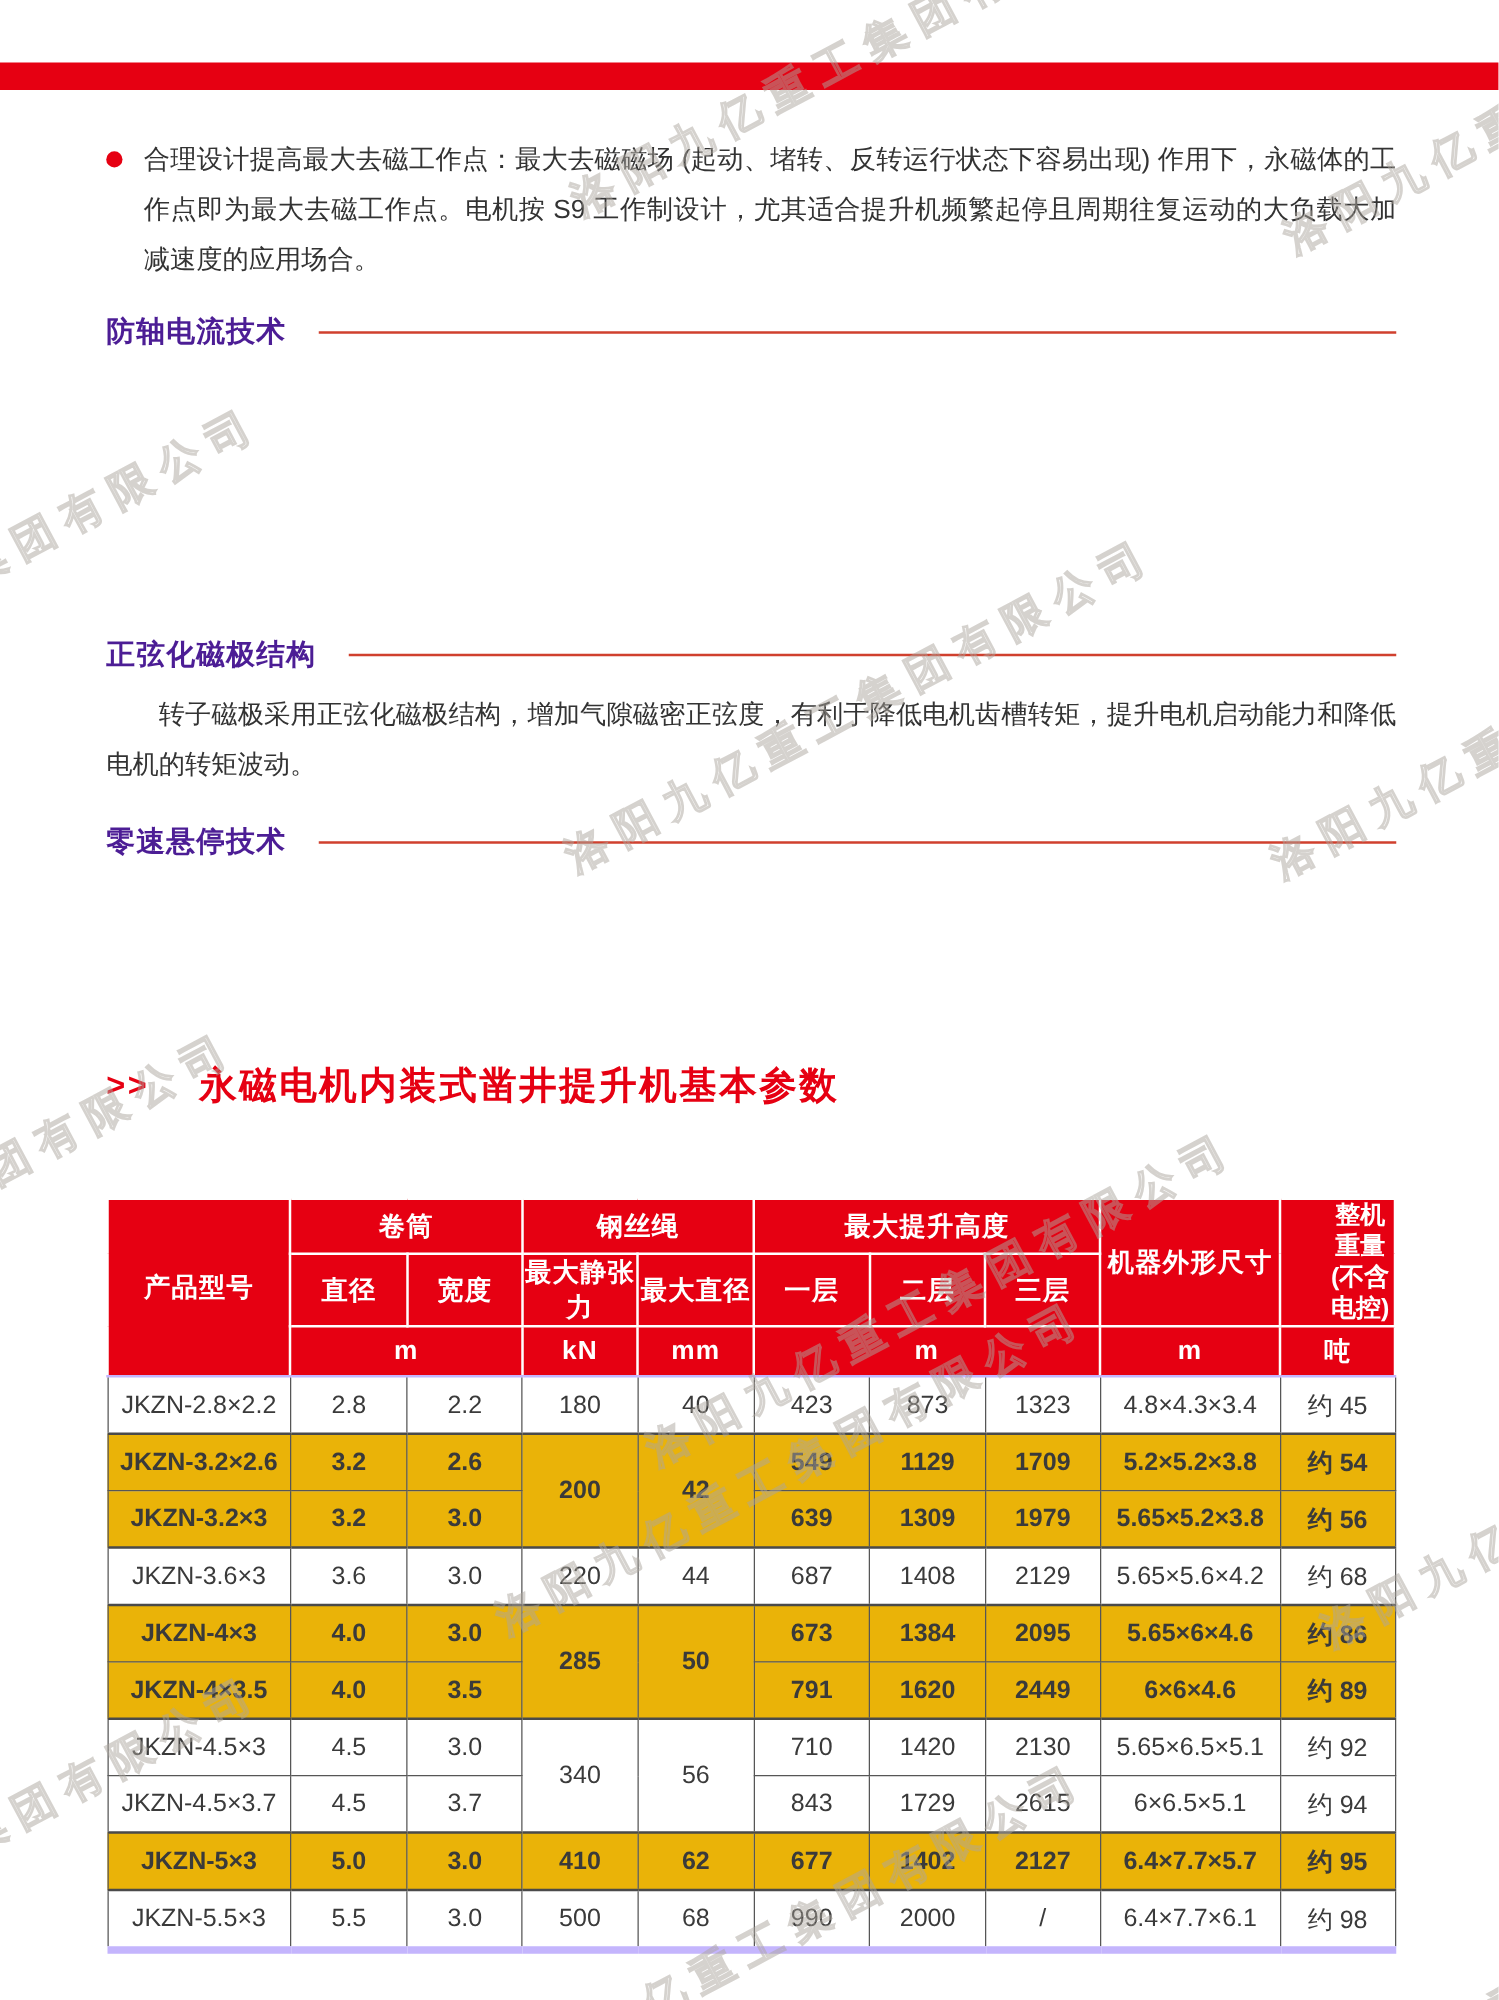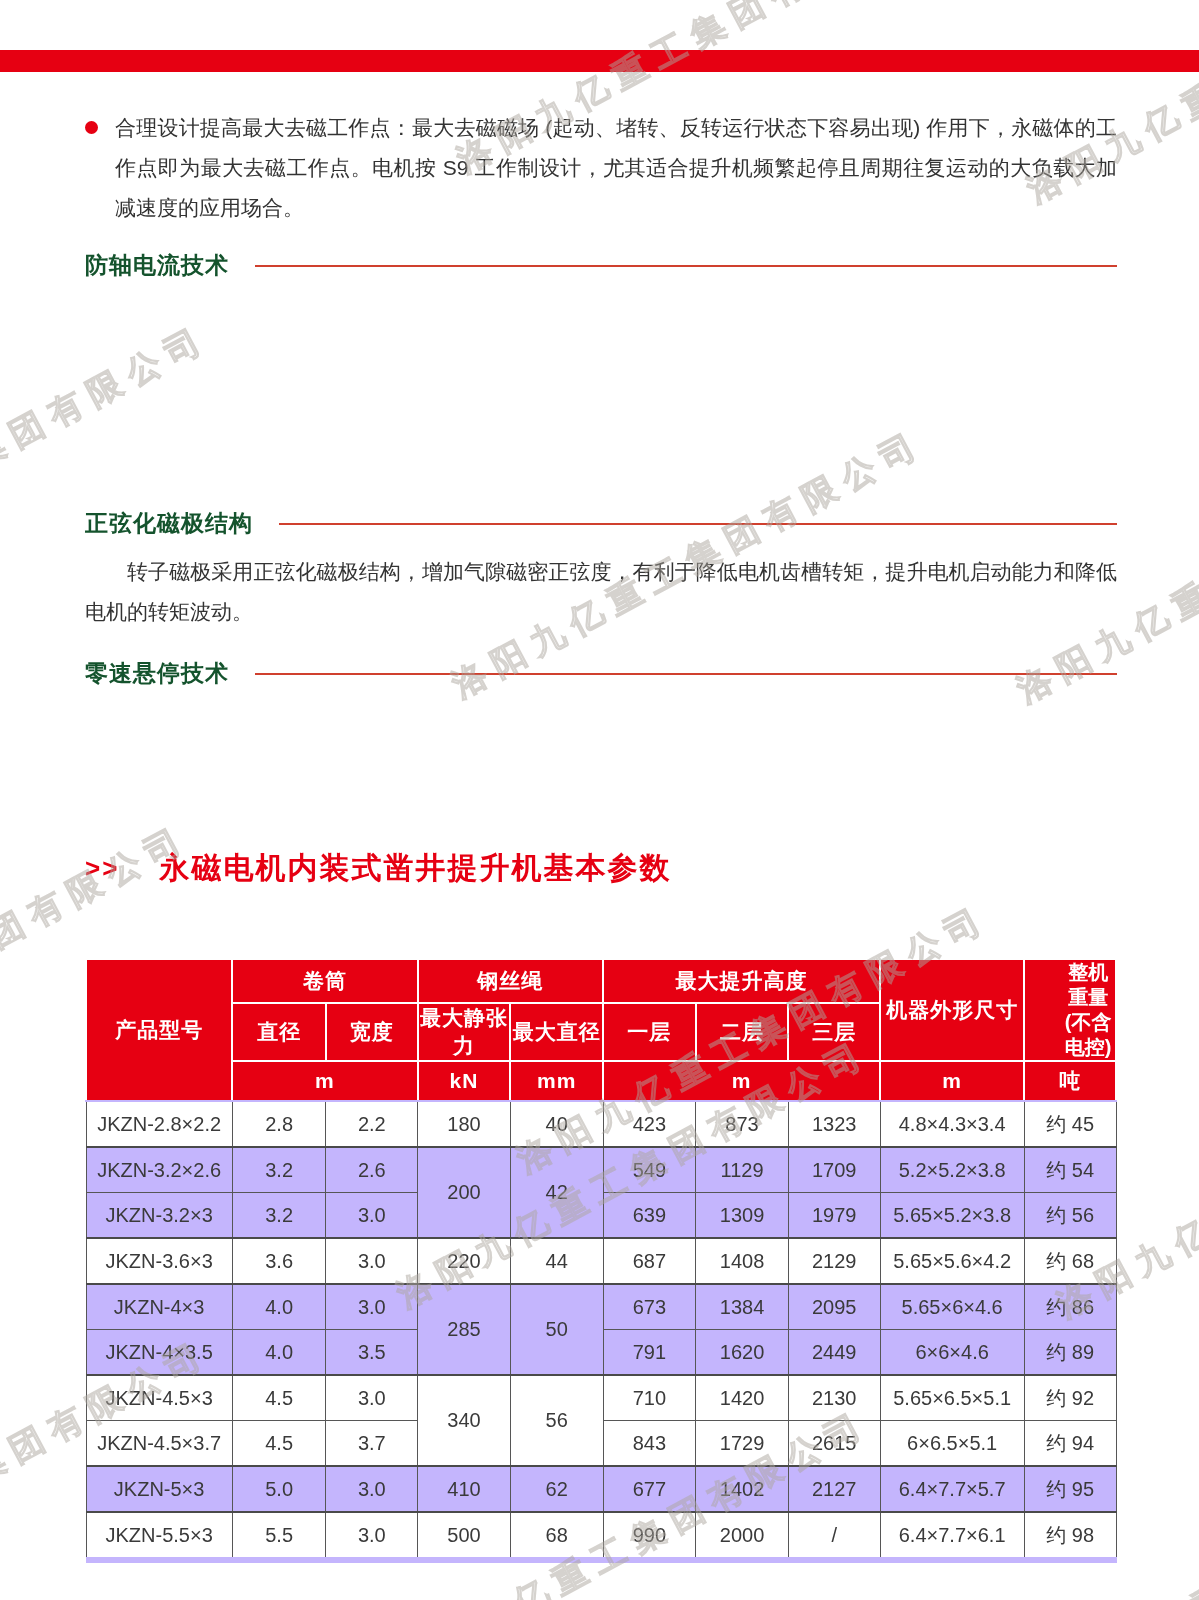--- a/index.html
+++ b/index.html
@@ -17,21 +17,21 @@
   
   .red-bar{position:absolute;left:0;top:50px;width:100%;height:22px;background:#e60012;z-index:1;}
 
   
   .intro{position:absolute;left:85px;top:108px;width:1032px;display:flex;gap:17px;z-index:1;}
   .bullet-dot{flex:0 0 13px;width:13px;height:13px;border-radius:50%;background:#e60012;margin-top:13px;}
   .body-text{font-size:21px;line-height:40px;color:#333;text-align:justify;}
 
   
   .section-heading{position:absolute;left:85px;width:1032px;display:flex;align-items:center;gap:26px;z-index:1;}
-  .section-heading .txt{font-size:23px;font-weight:bold;color:#14532d;letter-spacing:1px;white-space:nowrap;}
+  .section-heading .txt{font-size:23px;font-weight:bold;color:#4c1d95;letter-spacing:1px;white-space:nowrap;}
   .section-heading .line{flex:1;height:2px;background:#d0402e;}
 
   .paras{position:absolute;left:85px;width:1032px;z-index:1;}
   .paras p{margin:0;text-indent:2em;}
 
   .sh1{top:250px;} .pb1{top:306px;}
   .sh2{top:508px;} .pb2{top:552px;}
   .sh3{top:658px;} .pb3{top:702px;}
 
   
@@ -42,21 +42,21 @@
   
   .param-table{position:absolute;left:85px;top:958px;width:1032px;border-collapse:collapse;
                table-layout:fixed;z-index:1;}
   .param-table thead th{background:#e60012;color:#fff;font-weight:bold;font-size:21px;
                         border:2px solid #fff;padding:0;height:42px;letter-spacing:1px;}
   .param-table thead tr.unit-row th{height:38px;}
   .param-table thead th.hb{border-bottom:2px solid #c4b5fd;}
   .param-table thead th.weight-head span{display:block;font-size:20px;line-height:25px;letter-spacing:0;padding-left:36px;}
   .param-table tbody td{border:1px solid #565656;text-align:center;font-size:20px;color:#3a3a3a;
                         height:44px;background:#fff;padding:0;}
-  .param-table tbody tr.shade td{background:#c4b5fd;}
+  .param-table tbody tr.shade td{background:#eab308;font-weight:bold;}
   .param-table tbody tr.gs td{border-top:2px solid #4a4a4a;}
   .param-table tbody tr:last-child td{border-bottom:6px solid #c4b5fd;}
 </style>
 </head>
 <body>
 
 <div class="page">
 
   <div class="watermark-layer">
       <span class="watermark" style="left: -300px; top: 60px;">洛阳九亿重工集团有限公司</span>

